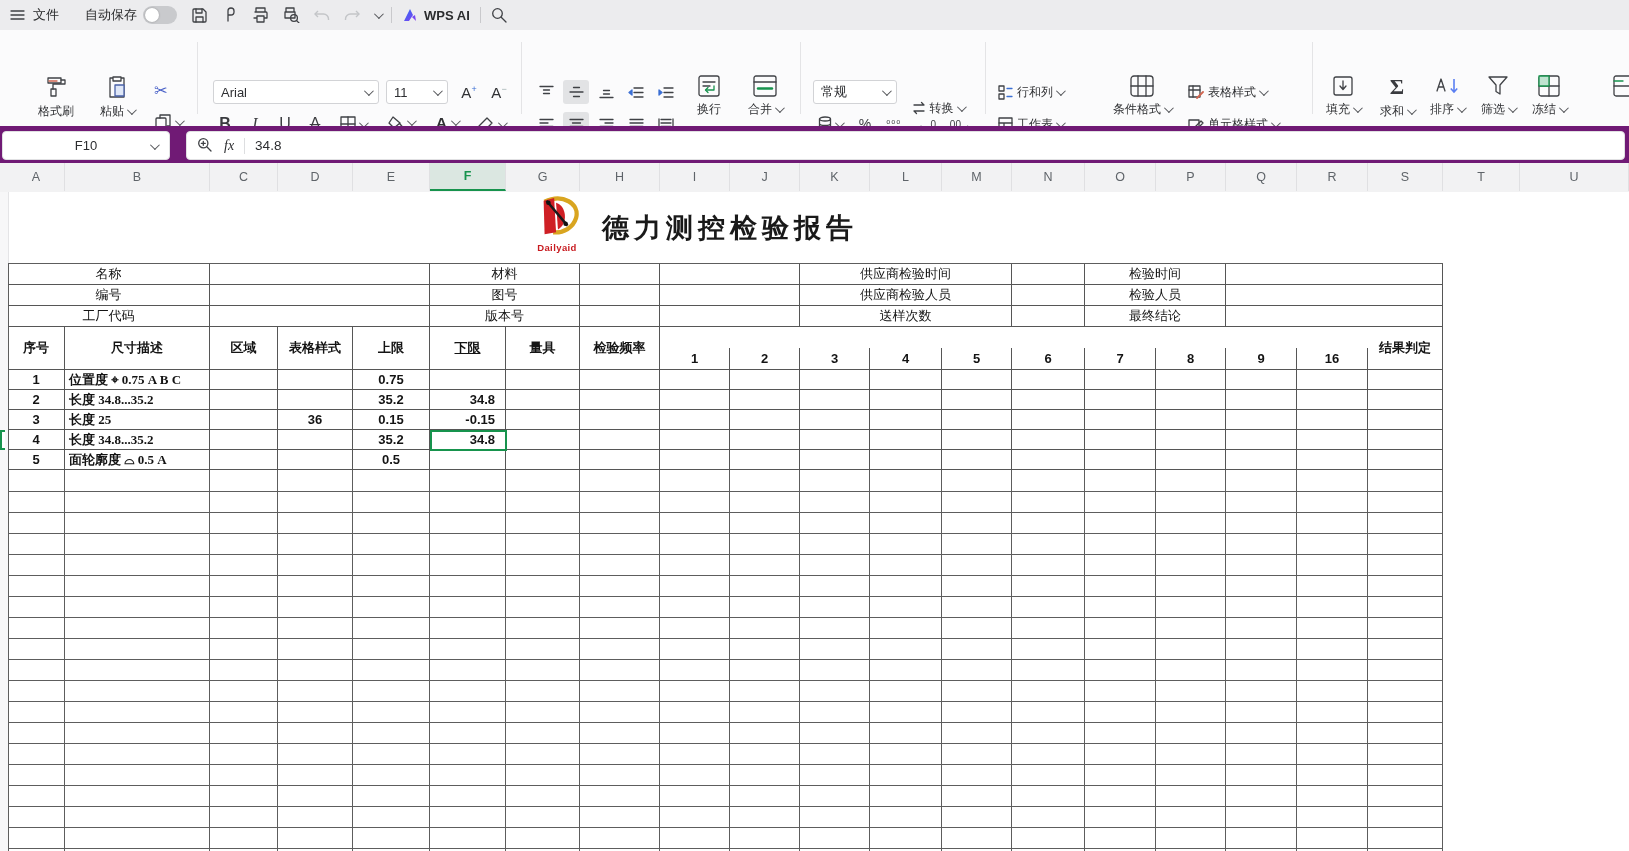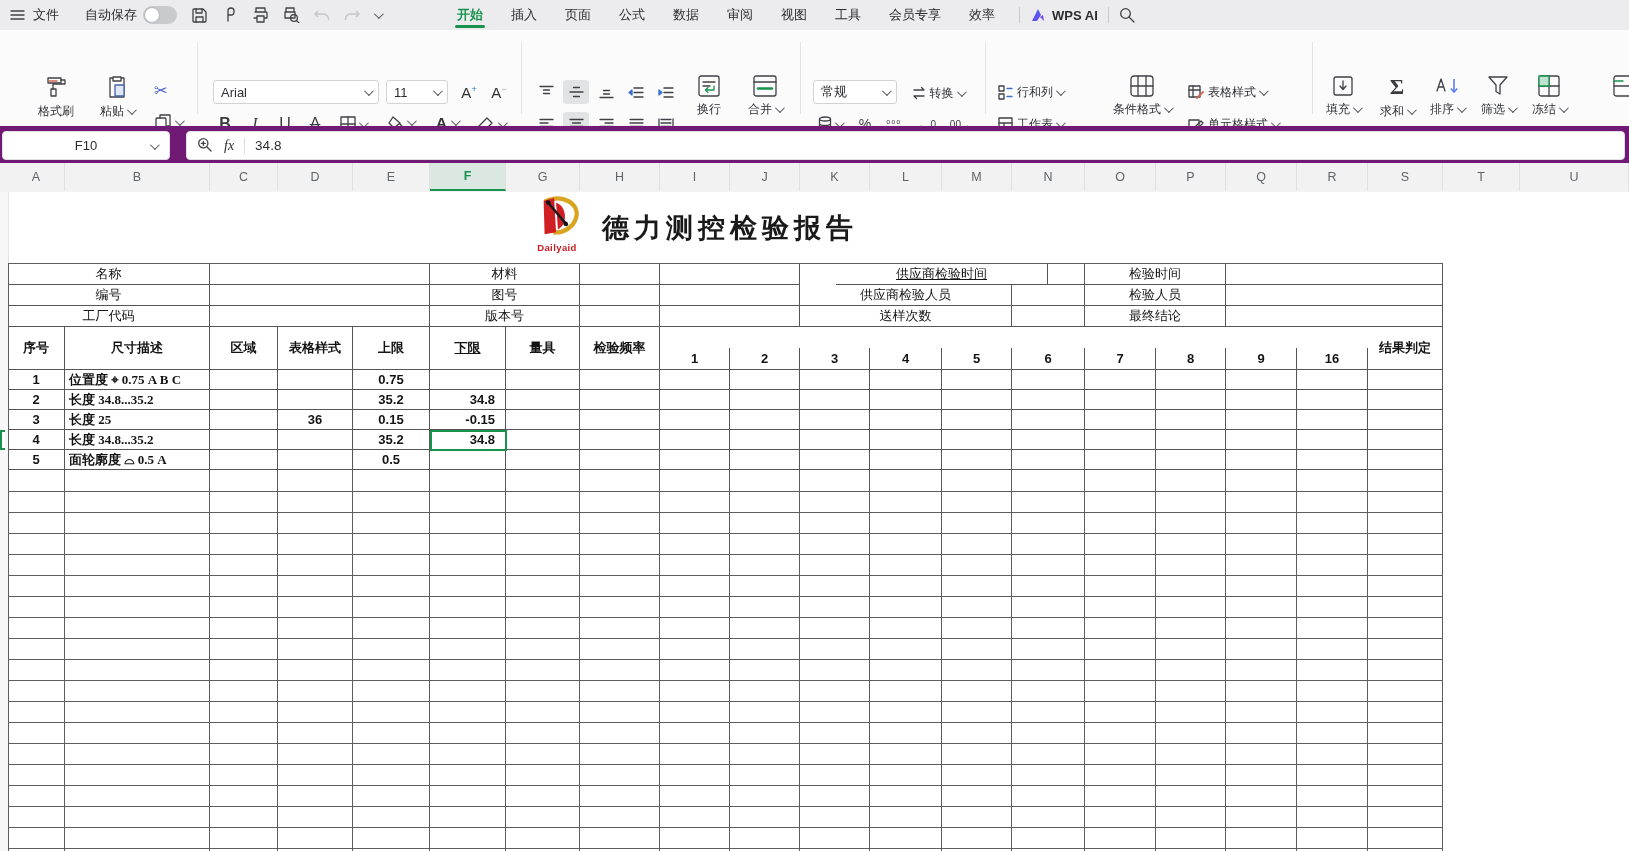--- a/index.html
+++ b/index.html
@@ -106,32 +106,20 @@
     <span class="tb-ic">
       <svg width="16" height="14" viewBox="0 0 16 14" fill="none" stroke="#c3c5c8" stroke-width="1.4">
           <path d="M12 3l3 3-3 3"></path>
           <path d="M14.5 6h-8a5 5 0 00-5 5v1"></path>
         </svg>
       </span>
     <span class="tb-ic">
         <span class="car"></span>
       </span>
 
-    <div style="display:flex;margin-left:62px" id="tabs">
-        <span class="tab active">开始</span>
-        <span class="tab">插入</span>
-        <span class="tab">页面</span>
-        <span class="tab">公式</span>
-        <span class="tab">数据</span>
-        <span class="tab">审阅</span>
-        <span class="tab">视图</span>
-        <span class="tab">工具</span>
-        <span class="tab">会员专享</span>
-        <span class="tab">效率</span>
-      </div>
 
     <span class="vdiv"></span>
     <span class="tb-item" style="gap:6px">
       <svg width="16" height="15" viewBox="0 0 16 15">
         <defs>
             <linearGradient id="gai" x1="0" y1="0" x2="1" y2="1">
           <stop offset="0" stop-color="#2b6cf5"></stop>
               <stop offset="1" stop-color="#8a3ff0"></stop>
             </linearGradient>
           </defs>
@@ -297,21 +285,21 @@
           <span class="car"></span>
         </span>
     </div>
     <div class="vsep" style="left:800px"></div>
     <div class="corner" style="left:788px;top:108px"></div>
 
     <div class="combo" style="left:813px;top:50px;width:84px">
       <span>常规</span>
         <span class="car"></span>
       </div>
-    <div class="sic" style="left:905px;top:51px;width:64px">
+    <div class="sic" style="left:905px;top:66px;width:64px">
       <svg class="ic" width="16" height="14" viewBox="0 0 16 14">
           <path d="M3 4h10l-2.5-2.5M13 10H3l2.5 2.5"></path>
         </svg>
       <span class="lbl" style="margin-left:3px">
           <span>转换</span>
           <span class="car"></span>
         </span>
       </div>
     <div class="sic" style="left:812px;top:82px;width:36px">
       <svg class="ic" width="14" height="16" viewBox="0 0 14 16">
@@ -498,21 +486,21 @@
       <div class="logotext">Dailyaid</div>
     </div>
     <div class="abs seltitle" style="left:602px;top:18px">德力测控检验报告</div>
   <div class="hline" style="left: 8px; top: 71px; width: 1435px; height: 1px;"></div>
       <div class="vline" style="left: 8px; top: 71px; width: 1px; height: 588px;"></div>
       <div class="cell serif" style="left: 8px; top: 72px; width: 202px; height: 21px;">名称</div>
       <div class="cell" style="left: 210px; top: 72px; width: 220px; height: 21px;"></div>
       <div class="cell serif" style="left: 430px; top: 72px; width: 150px; height: 21px;">材料</div>
       <div class="cell" style="left: 580px; top: 72px; width: 80px; height: 21px;"></div>
       <div class="cell" style="left: 660px; top: 72px; width: 140px; height: 21px;"></div>
-      <div class="cell serif" style="left: 836px; top: 72px; width: 212px; height: 21px; text-decoration: underline;">供应商检验时间</div>
+      <div class="cell serif" style="left: 800px; top: 72px; width: 212px; height: 21px;">供应商检验时间</div>
       <div class="cell" style="left: 1012px; top: 72px; width: 73px; height: 21px;"></div>
       <div class="cell serif" style="left: 1085px; top: 72px; width: 141px; height: 21px;">检验时间</div>
       <div class="cell" style="left: 1226px; top: 72px; width: 217px; height: 21px;"></div>
       <div class="cell serif" style="left: 8px; top: 93px; width: 202px; height: 21px;">编号</div>
       <div class="cell" style="left: 210px; top: 93px; width: 220px; height: 21px;"></div>
       <div class="cell serif" style="left: 430px; top: 93px; width: 150px; height: 21px;">图号</div>
       <div class="cell" style="left: 580px; top: 93px; width: 80px; height: 21px;"></div>
       <div class="cell" style="left: 660px; top: 93px; width: 140px; height: 21px;"></div>
       <div class="cell serif" style="left: 800px; top: 93px; width: 212px; height: 21px;">供应商检验人员</div>
       <div class="cell" style="left: 1012px; top: 93px; width: 73px; height: 21px;"></div>

